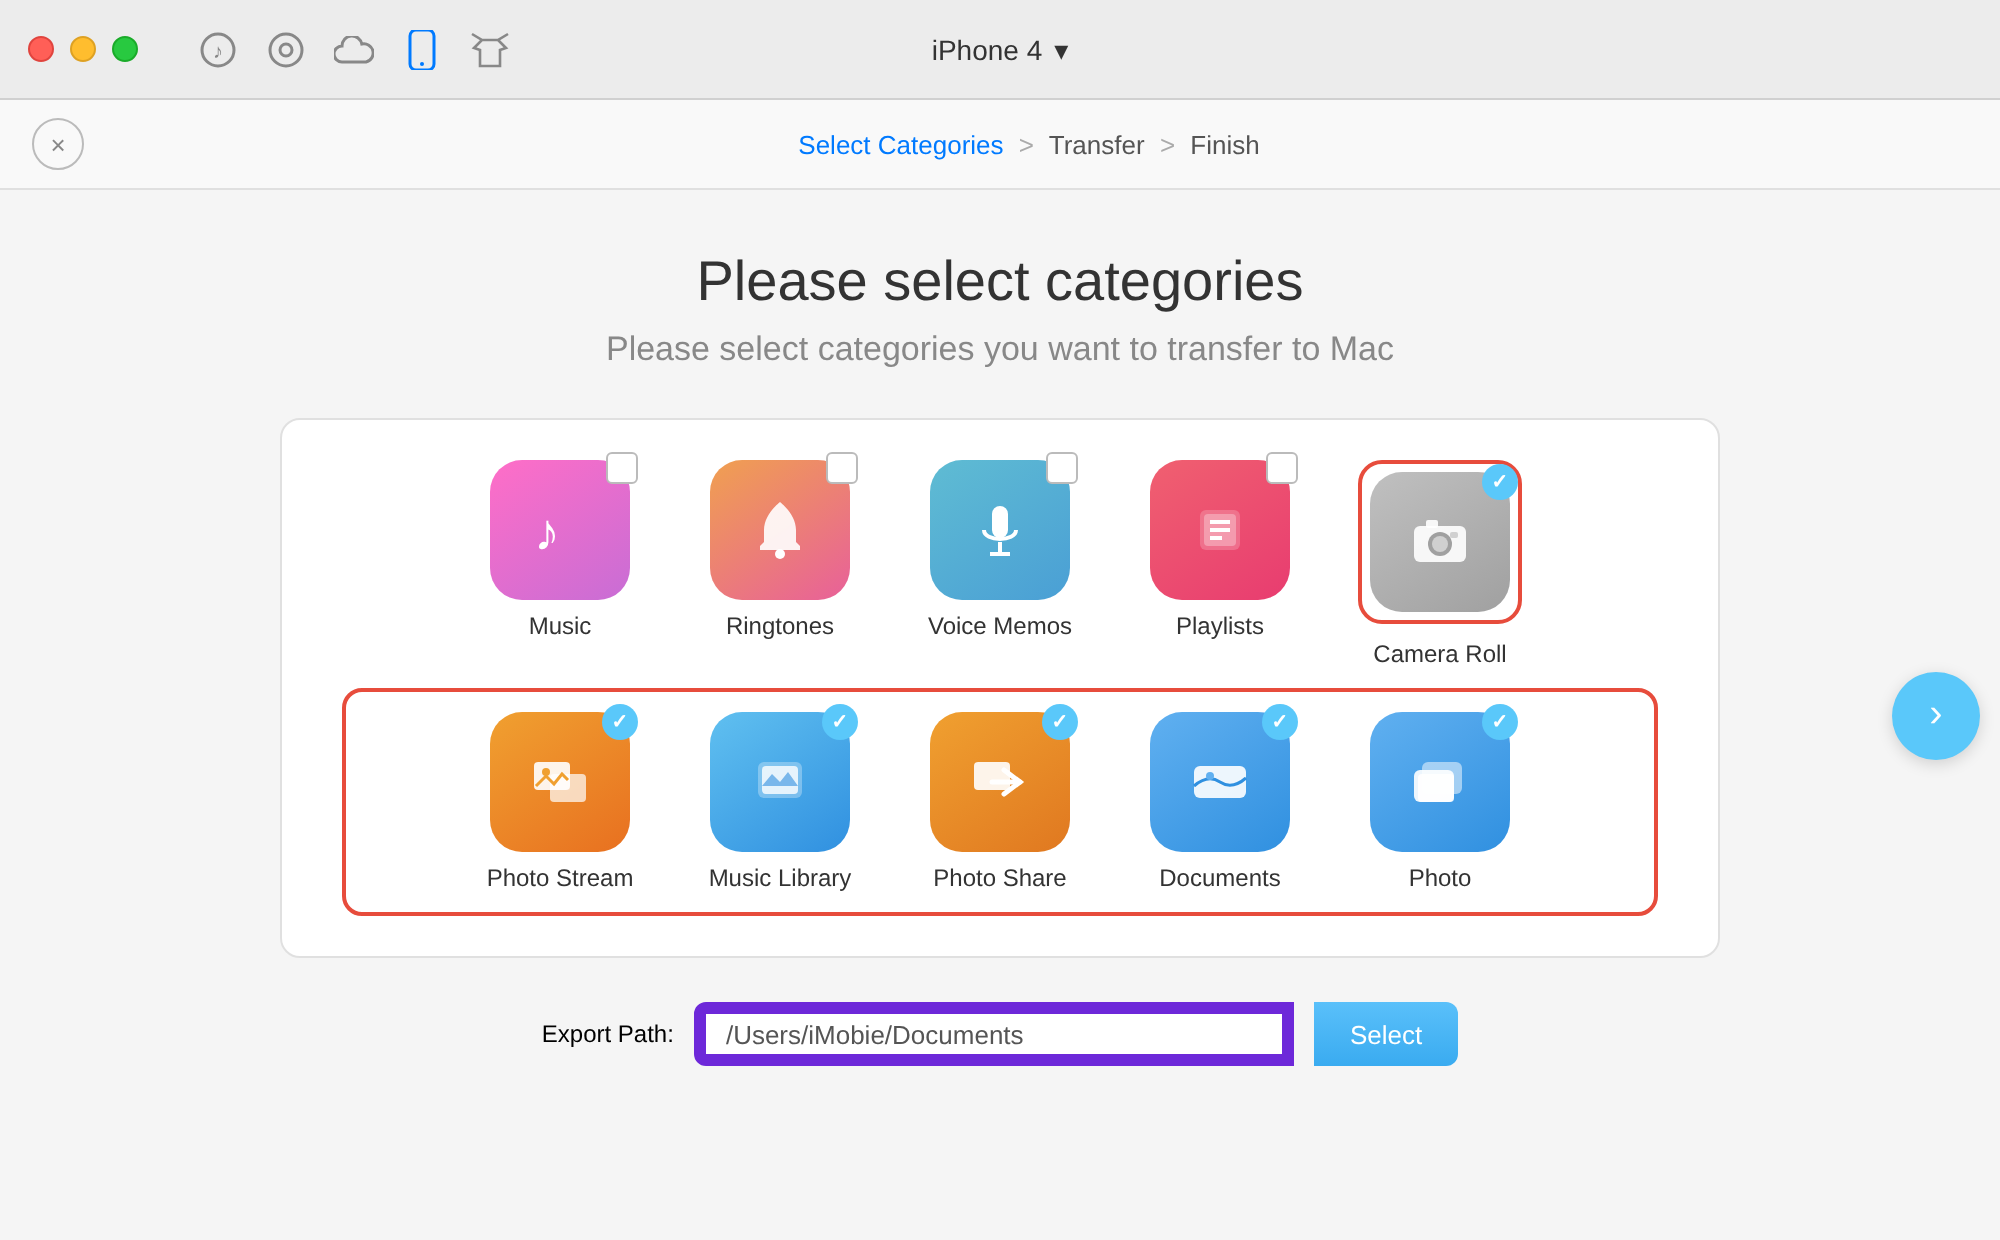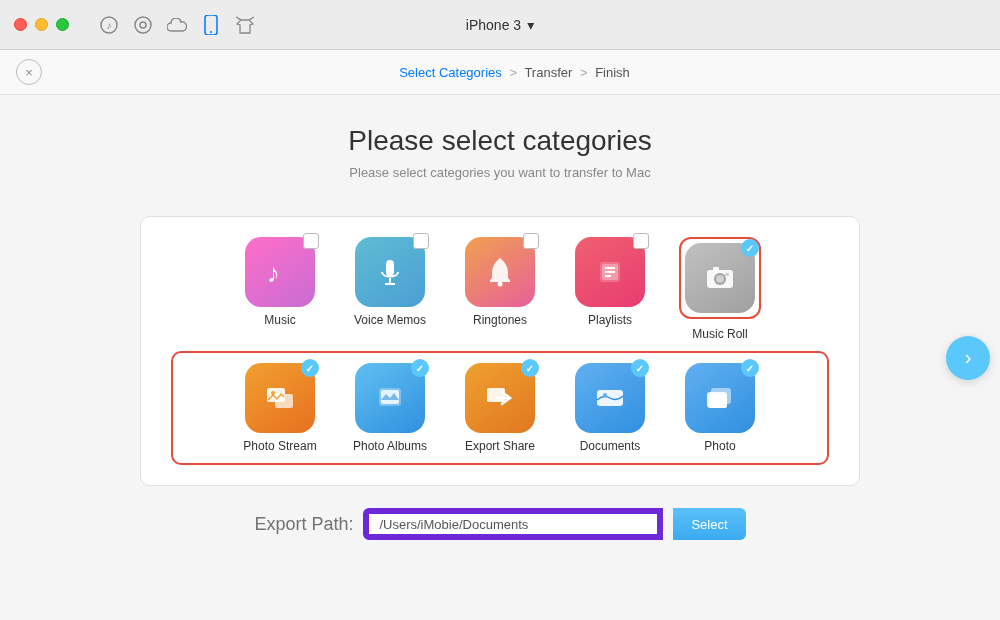--- a/index.html
+++ b/index.html
@@ -114,23 +114,23 @@
 
     .page-title {
       text-align: center;
       font-size: 28px;
       font-weight: 300;
       color: #333;
       margin-bottom: 8px;
     }
     .page-subtitle {
       text-align: center;
-      font-size: 13px;
+      font-size: 17px;
       color: #888;
-      margin-bottom: 36px;
+      margin-bottom: 24px;
     }
 
     
     .categories-container {
       background: white;
       border: 1px solid #e0e0e0;
       border-radius: 10px;
       padding: 20px 30px;
       margin: 0 auto;
       max-width: 720px;
@@ -215,22 +215,22 @@
 
     
     .export-section {
       display: flex;
       align-items: center;
       justify-content: center;
       margin-top: 22px;
       gap: 10px;
     }
     .export-label {
-      font-size: 18px;
-      color: #737373;
+      font-size: 12px;
+      color: #000000;
       white-space: nowrap;
     }
     .export-path-input {
       width: 300px;
       height: 32px;
       border: 6px solid #6d28d9;
       border-radius: 6px 0 0 6px;
       padding: 0 10px;
       font-size: 13px;
       color: #555;
@@ -316,21 +316,21 @@
         </svg>
     </div>
     <div class="tb-icon">
       <svg width="20" height="18" viewBox="0 0 20 18">
           <path d="M1 1l5 3-4 4 3 1v8h10V9l3-1-4-4 5-3-5 3H6L1 1z" fill="none" stroke="#888" stroke-width="1.3"></path>
         </svg>
     </div>
   </div>
 
   <div class="title-bar-center">
-    <span>iPhone 3</span>
+    <span>iPhone 4</span>
     <span style="cursor:pointer;">▾</span>
   </div>
 </div>
 
 <div class="breadcrumb-bar">
   <button class="close-btn">
     <span>×</span>
   </button>
   <div class="breadcrumb-text">
     <span class="active-crumb">Select Categories</span>
@@ -357,44 +357,44 @@
                 <text y="28" x="5" font-size="26" fill="white">♪</text>
               </svg>
           </div>
           <div class="uncheck-badge"></div>
         </div>
         <span class="category-label">Music</span>
       </div>
 
       <div class="category-item">
         <div class="icon-wrapper">
+          <div class="category-icon bg-ringtones">
+            <svg class="icon-svg" viewBox="0 0 36 36">
+              <path d="M18 4 C18 4 10 10 10 18 L10 24 L8 26 L8 28 L28 28 L28 26 L26 24 L26 18 C26 10 18 4 18 4Z" fill="white" opacity="0.9"></path>
+              <circle cx="18" cy="30" r="2.5" fill="white"></circle>
+            </svg>
+          </div>
+          <div class="uncheck-badge"></div>
+        </div>
+        <span class="category-label">Ringtones</span>
+      </div>
+
+      <div class="category-item">
+        <div class="icon-wrapper">
           <div class="category-icon bg-voicememos">
             <svg class="icon-svg" viewBox="0 0 36 36">
               <rect x="14" y="6" width="8" height="16" rx="4" fill="white"></rect>
               <path d="M10 18 C10 24 26 24 26 18" fill="none" stroke="white" stroke-width="2"></path>
               <line x1="18" y1="24" x2="18" y2="30" stroke="white" stroke-width="2"></line>
               <line x1="13" y1="30" x2="23" y2="30" stroke="white" stroke-width="2"></line>
             </svg>
           </div>
           <div class="uncheck-badge"></div>
         </div>
         <span class="category-label">Voice Memos</span>
-      </div>
-
-      <div class="category-item">
-        <div class="icon-wrapper">
-          <div class="category-icon bg-ringtones">
-            <svg class="icon-svg" viewBox="0 0 36 36">
-              <path d="M18 4 C18 4 10 10 10 18 L10 24 L8 26 L8 28 L28 28 L28 26 L26 24 L26 18 C26 10 18 4 18 4Z" fill="white" opacity="0.9"></path>
-              <circle cx="18" cy="30" r="2.5" fill="white"></circle>
-            </svg>
-          </div>
-          <div class="uncheck-badge"></div>
-        </div>
-        <span class="category-label">Ringtones</span>
       </div>
 
       <div class="category-item">
         <div class="icon-wrapper">
           <div class="category-icon bg-playlists">
             <svg class="icon-svg" viewBox="0 0 36 36">
               <rect x="8" y="8" width="20" height="20" rx="3" fill="white" opacity="0.2"></rect>
               <rect x="10" y="10" width="16" height="16" rx="2" fill="white" opacity="0.3"></rect>
               <line x1="13" y1="14" x2="23" y2="14" stroke="white" stroke-width="2"></line>
               <line x1="13" y1="18" x2="23" y2="18" stroke="white" stroke-width="2"></line>
@@ -414,21 +414,21 @@
                 <rect x="5" y="10" width="26" height="18" rx="3" fill="white" opacity="0.9"></rect>
                 <circle cx="18" cy="19" r="6" fill="#a0a0a0"></circle>
                 <circle cx="18" cy="19" r="4" fill="#d0d0d0"></circle>
                 <rect x="11" y="7" width="6" height="4" rx="1" fill="white" opacity="0.9"></rect>
                 <rect x="23" y="13" width="4" height="3" rx="1" fill="#d0d0d0"></rect>
               </svg>
             </div>
             <div class="check-badge">✓</div>
           </div>
         </div>
-        <span class="category-label" style="margin-top:8px;">Music Roll</span>
+        <span class="category-label" style="margin-top:8px;">Camera Roll</span>
       </div>
 
     </div>
 
     <div style="border: 2px solid #e74c3c; border-radius: 10px; padding: 10px 14px;">
       <div style="display:flex; gap:10px; justify-content:center;">
 
         <div class="category-item">
           <div class="icon-wrapper">
             <div class="category-icon bg-photostream">
@@ -448,35 +448,35 @@
           <div class="icon-wrapper">
             <div class="category-icon bg-photolibrary">
               <svg class="icon-svg" viewBox="0 0 36 36">
                 <rect x="7" y="8" width="22" height="18" rx="3" fill="white" opacity="0.3"></rect>
                 <rect x="9" y="10" width="18" height="14" rx="2" fill="white" opacity="0.8"></rect>
                 <path d="M9 20 L14 14 L18 18 L22 13 L27 20Z" fill="#3090e0" opacity="0.6"></path>
               </svg>
             </div>
             <div class="check-badge">✓</div>
           </div>
-          <span class="category-label">Photo Albums</span>
+          <span class="category-label">Music Library</span>
         </div>
 
         <div class="category-item">
           <div class="icon-wrapper">
             <div class="category-icon bg-photoshare">
               <svg class="icon-svg" viewBox="0 0 36 36">
                 <rect x="5" y="8" width="18" height="14" rx="2" fill="white" opacity="0.9"></rect>
                 <path d="M20 12 L28 18 L20 24" fill="none" stroke="white" stroke-width="2.5" stroke-linecap="round"></path>
                 <path d="M28 18 L14 18" stroke="white" stroke-width="2.5" stroke-linecap="round"></path>
               </svg>
             </div>
             <div class="check-badge">✓</div>
           </div>
-          <span class="category-label">Export Share</span>
+          <span class="category-label">Photo Share</span>
         </div>
 
         <div class="category-item">
           <div class="icon-wrapper">
             <div class="category-icon bg-panoramas">
               <svg class="icon-svg" viewBox="0 0 36 36">
                 <rect x="5" y="10" width="26" height="16" rx="3" fill="white" opacity="0.9"></rect>
                 <path d="M5 20 Q12 14 18 18 Q24 22 31 16" fill="none" stroke="#3090e0" stroke-width="1.5"></path>
                 <circle cx="13" cy="15" r="2" fill="#60b0f0"></circle>
               </svg>

